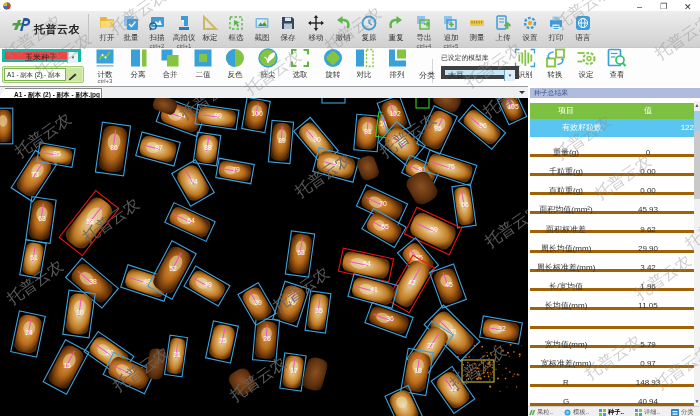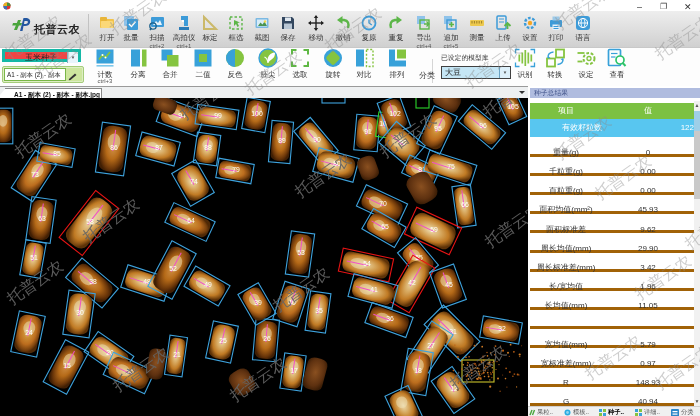--- a/index.html
+++ b/index.html
@@ -11,21 +11,21 @@
 #rpanel{left:528px;top:86px;width:172px;height:330px;background:#fff}
 .wctrl{top:2px;color:#333;font-size:9px}
 #combo1{left:2px;top:49px;width:79px;height:13px;background:#ef4444;border:3px solid #14b8a6;font-size:8px;color:#222;line-height:11px;padding-left:20px}
 #combo1 .arr{position:absolute;right:0;top:0;width:11px;height:11px;border-left:1px solid #8badc0;background:#e8f4fb;font-size:4.5px;text-align:center;line-height:11px;color:#555}
 #fgrp{left:2px;top:66px;width:82px;height:17px;background:#ddeec3;border:1px solid #a5cc7a;border-radius:2px}
 #f1{position:absolute;left:1px;top:1px;width:62px;height:13px;background:#fff;border:1px solid #7ab648;font-size:6.3px;line-height:12px;padding-left:2px;color:#222;white-space:nowrap}
 #f1b{position:absolute;right:1px;top:1px;width:17px;height:13px;background:#cde69e;border-left:1px solid #7ab648}
 .vsep{left:432px;top:59px;width:1px;height:24px;background:#d5d5d5}
 #cls{left:419px;top:70px;font-size:8px;color:#333}
 #mlab{left:441px;top:53px;font-size:6.8px;color:#333}
-#combo2{left:441px;top:66px;width:70px;height:13px;background:#c5e6f5;border:1px solid #404040;font-size:8px;color:#222;line-height:11px;padding-left:3px}
+#combo2{left:441px;top:66px;width:78px;height:13px;background:#c5e6f5;border:4px solid #404040;font-size:8px;color:#222;line-height:11px;padding-left:3px}
 #combo2 .arr{position:absolute;right:0;top:0;width:11px;height:11px;border-left:1px solid #6aa2c2;background:#ddf0fa;font-size:4.5px;text-align:center;line-height:11px;color:#555}
 #tab1{position:absolute;left:5px;top:1px;width:97px;height:11px;background:#fff;border-top:1px solid #888;border-right:1px solid #888}
 #tab1 .sl{position:absolute;left:-9px;top:0;width:0;height:0;border-bottom:11px solid #fff;border-left:9px solid transparent}
 #tab1 span{font-size:6.5px;font-weight:bold;color:#111;line-height:11px;padding-left:9px;white-space:nowrap;display:block}
 #tabarr{left:519px;top:91px;width:0;height:0;border-top:3.5px solid #333;border-left:3.2px solid transparent;border-right:3.2px solid transparent}
 #ptitle{left:530px;top:88px;width:170px;height:10px;background:#b0bcdf;font-size:6.8px;color:#3c4f86;line-height:10px;padding-left:4px}
 #table{left:530px;top:102.5px;width:164px;height:303.5px;background:#fff;font-size:8px;overflow:hidden}
 .ghead{display:flex;height:16.5px;background:#7cc142;color:#fff;font-weight:normal}
 .ghead div{line-height:16.5px;text-align:center}
 .brow{display:flex;height:18.4px;background:#58c6f0;color:#fff}

